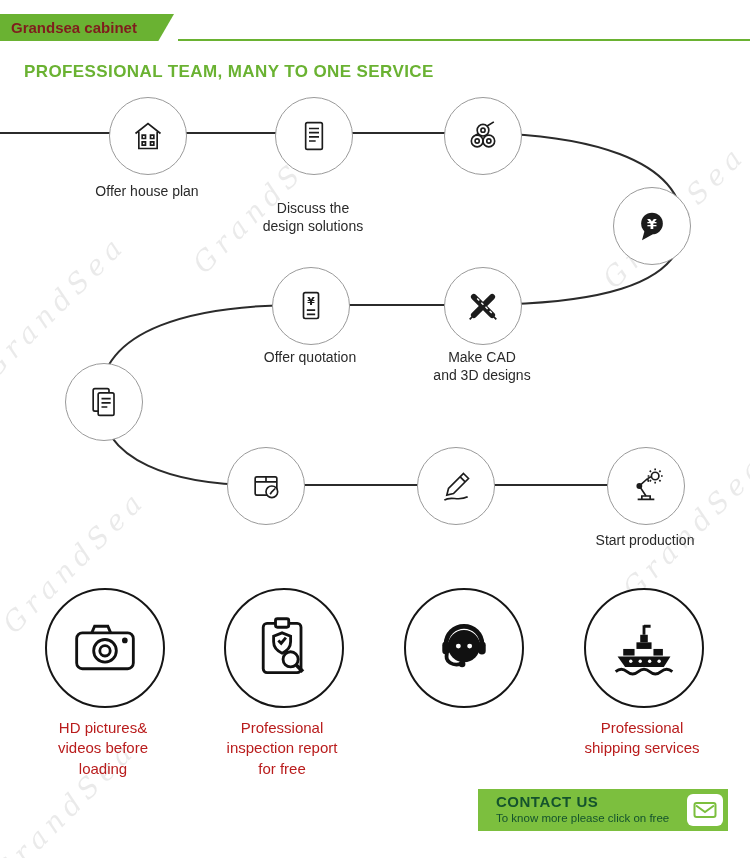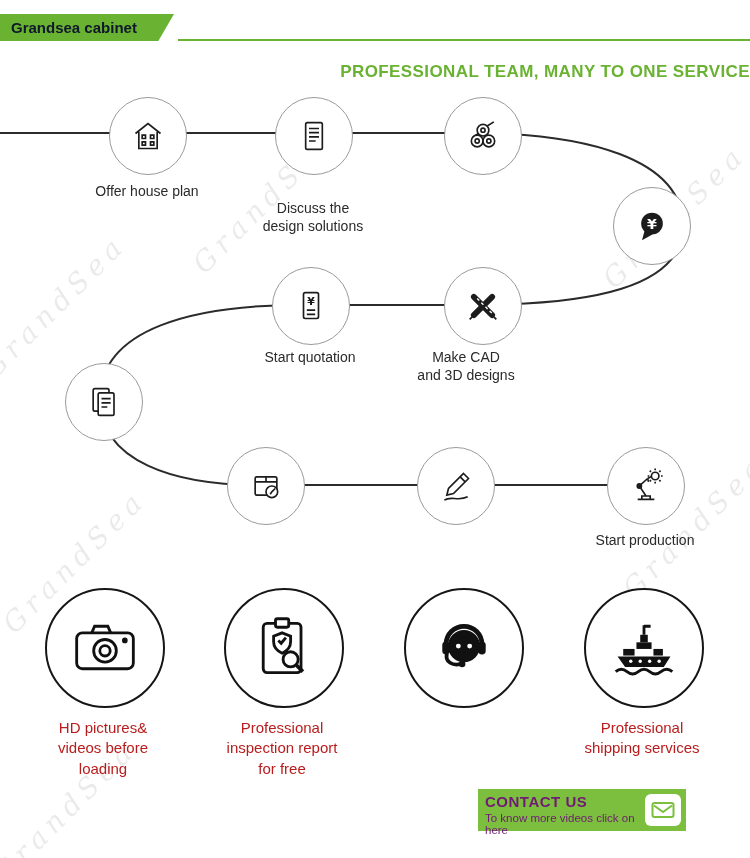--- a/index.html
+++ b/index.html
@@ -1,25 +1,25 @@
 <!DOCTYPE html>
 <html style="--green: #6ab232; --contact-green: #7cbf3e; --ink: #1c1c1c;"><head>
 <meta charset="utf-8">
 <style>
   html,body{margin:0;padding:0;background:#fff;}
   #page{position:relative;width:750px;height:858px;background:#fff;overflow:hidden;
         font-family:"Liberation Sans",sans-serif;color:#1c1c1c;}
 
   
   .banner{position:absolute;left:0;top:14px;width:174px;height:27px;
-          background:var(--green,#6ab232);color:#0f172a;font-size:15px;font-weight:bold;
+          background:var(--green,#6ab232);color:#7f1d1d;font-size:15px;font-weight:bold;
           line-height:27px;padding-left:11px;box-sizing:border-box;
           clip-path:polygon(0 0,100% 0,91% 100%,0 100%);}
   .topline{position:absolute;left:178px;top:39px;width:572px;height:2px;background:var(--green,#6ab232);}
-  .title{position:absolute;left:24px;right:0;top:62px;text-align:right;
+  .title{position:absolute;left:24px;right:0;top:62px;text-align:left;
          color:var(--green,#6ab232);font-size:17px;font-weight:bold;letter-spacing:.4px;}
 
   
   .wm{position:absolute;font:italic 28px "DejaVu Serif",serif;letter-spacing:6px;
       color:#000;opacity:.08;transform:rotate(-45deg);white-space:nowrap;pointer-events:none;}
 
   
   #connector{position:absolute;left:0;top:0;pointer-events:none;}
   .fs{position:absolute;width:76px;height:76px;border:1px solid #9a9a9a;border-radius:50%;
       background:#fff;display:flex;align-items:center;justify-content:center;}
@@ -27,23 +27,23 @@
        white-space:pre-line;}
   .lbl.sm{font-size:14px;}
 
   
   .feat{position:absolute;width:116px;height:116px;border:2px solid #161616;border-radius:50%;
         background:#fff;display:flex;align-items:center;justify-content:center;}
   .feat-lbl{position:absolute;font-size:15px;line-height:1.35;color:#b91c1c;text-align:center;
             white-space:pre-line;}
 
   
-  .contact{position:absolute;left:478px;top:789px;width:208px;height:42px;
-           background:var(--contact-green,#7cbf3e);color:#701a75;box-sizing:border-box;
-           padding:4px 48px 0 7px;cursor:pointer;}
+  .contact{position:absolute;left:478px;top:789px;width:250px;height:42px;
+           background:var(--contact-green,#7cbf3e);color:#14532d;box-sizing:border-box;
+           padding:4px 48px 0 18px;cursor:pointer;}
   .contact .c-title{font-size:15px;font-weight:bold;letter-spacing:.5px;}
   .contact .c-sub{font-size:11.5px;margin-top:2px;}
   .env-tile{position:absolute;right:5px;top:5px;width:36px;height:32px;background:#fff;
             border-radius:6px;display:flex;align-items:center;justify-content:center;
             color:var(--contact-green,#7cbf3e);}
   svg{display:block;}
 </style>
 </head>
 <body>
 
@@ -168,23 +168,23 @@
         <path d="M24 36 L16 24 L26 15"></path>
         <circle cx="16" cy="24" r="2.5" fill="#1c1c1c"></circle>
         <path d="M26 15 l4 -2 M26 15 l1 4"></path>
       </svg>
     </span>
   </div>
 
   <div class="lbl" style="left:62px;top:182px;width:170px">Offer house plan</div>
   <div class="lbl" style="left:228px;top:199px;width:170px">Discuss the
 design solutions</div>
-  <div class="lbl" style="left:381px;top:348px;width:170px">Make CAD
+  <div class="lbl" style="left:397px;top:348px;width:170px">Make CAD
 and 3D designs</div>
-  <div class="lbl" style="left:225px;top:348px;width:170px">Start quotation</div>
+  <div class="lbl" style="left:225px;top:348px;width:170px">Offer quotation</div>
   <div class="lbl sm" style="left:570px;top:531px;width:150px">Start production</div>
 
   <div class="feat" style="left:45px;top:588px">
     <span>
       <svg width="68" height="68" viewBox="0 0 72 72" fill="none" stroke="#111" stroke-width="3">
         <rect x="6" y="20" width="60" height="38" rx="6"></rect>
         <path d="M22 20 l3 -7 h14 l3 7"></path>
         <circle cx="36" cy="39" r="12"></circle>
           <circle cx="36" cy="39" r="5.5"></circle>
         <circle cx="57" cy="28" r="1.5" fill="#111"></circle>
@@ -242,21 +242,21 @@
 videos before
 loading</div>
   <div class="feat-lbl" style="left:197px;top:718px;width:170px">Professional
 inspection report
 for free</div>
   <div class="feat-lbl" style="left:557px;top:718px;width:170px">Professional
 shipping services</div>
 
   <div class="contact">
     <div class="c-title">CONTACT US</div>
-    <div class="c-sub">To know more videos click on here</div>
+    <div class="c-sub">To know more please click on free</div>
     <div class="env-tile">
       <svg width="24" height="18" viewBox="0 0 24 18" fill="none" stroke="currentColor" stroke-width="2">
         <rect x="1.5" y="2" width="21" height="14" rx="2"></rect>
         <path d="M3 4.5 L12 11 L21 4.5"></path>
       </svg>
     </div>
   </div>
 
 </div>
 

